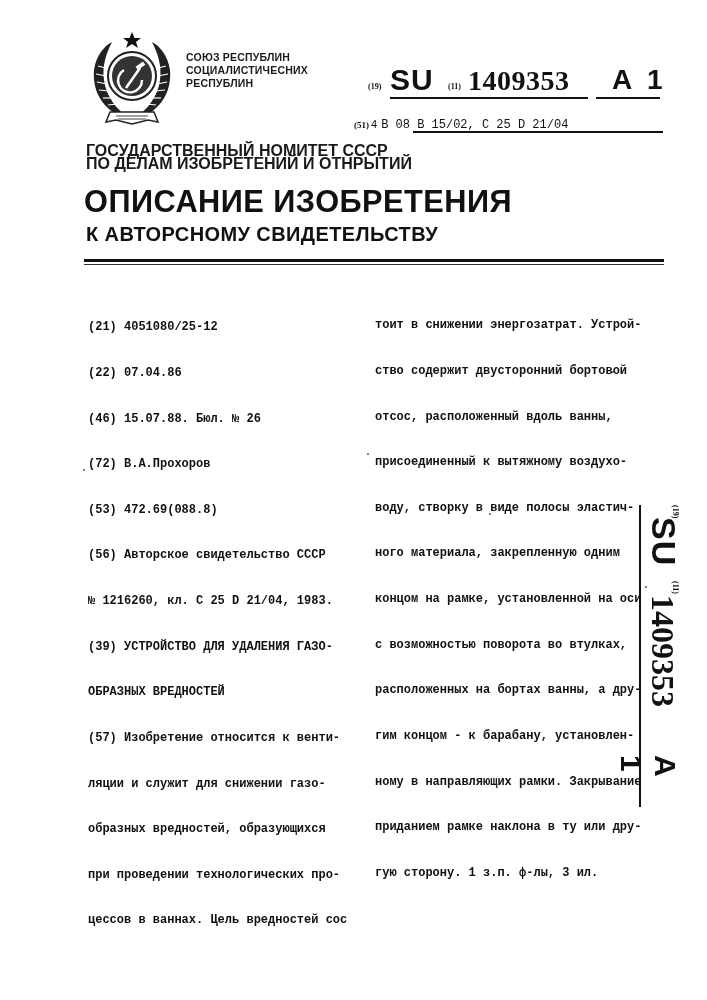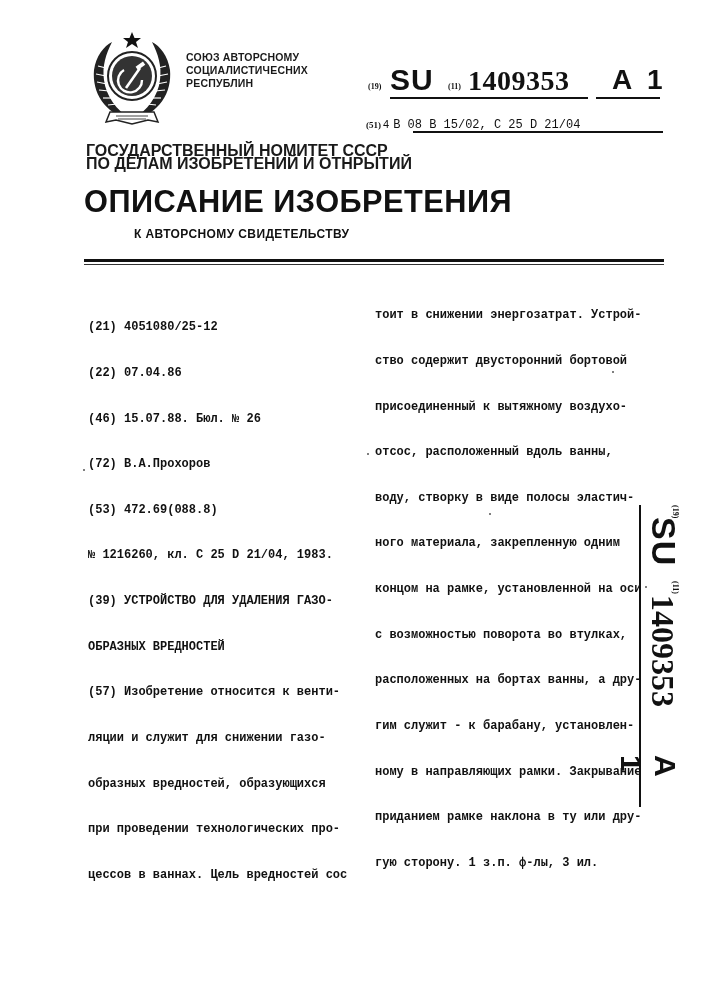--- a/index.html
+++ b/index.html
@@ -14,38 +14,38 @@
 
   
   .pubno { left: 368px; top: 64px; width: 300px; height: 34px; font-family: "Liberation Sans", sans-serif; }
   .pubno .code { position: absolute; font-size: 8px; font-weight: bold; top: 18px; font-family: "Liberation Serif", serif; }
   .pubno .su { position: absolute; left: 22px; top: 0px; font-size: 30px; font-weight: bold; letter-spacing: 1px; line-height: 32px; }
   .pubno .num { position: absolute; left: 100px; top: 2px; font-family: "Liberation Serif", serif; font-size: 28px; font-weight: bold; line-height: 30px; letter-spacing: 0.5px; }
   .pubno .kind { position: absolute; left: 244px; top: 0px; font-size: 28px; font-weight: bold; line-height: 32px; letter-spacing: 4px; }
   .line-pub-a { left: 390px; top: 97px; width: 198px; height: 2px; background: #111; }
   .line-pub-b { left: 596px; top: 97px; width: 64px; height: 2px; background: #111; }
 
-  .ipc { left: 366px; top: 117px; font-family: "Liberation Mono", monospace; font-size: 12px; line-height: 14px; white-space: nowrap; text-align: center; }
+  .ipc { left: 354px; top: 117px; font-family: "Liberation Mono", monospace; font-size: 12px; line-height: 14px; white-space: nowrap; text-align: center; }
   .ipc .code { font-family: "Liberation Serif", serif; font-size: 9px; font-weight: bold; }
   .ipc .lead { font-family: "Liberation Sans", sans-serif; font-size: 11px; margin: 0 4px 0 2px; }
   .line-ipc { left: 413px; top: 131px; width: 250px; height: 1.5px; background: #111; }
 
   .committee { left: 86px; top: 144px; font-family: "Liberation Sans", sans-serif; font-size: 16px; font-weight: bold; line-height: 13px; color: #1a1a1a; }
   .committee div { white-space: nowrap; }
 
   .title { left: 84px; top: 183px; font-family: "Liberation Sans", sans-serif; font-size: 32px; font-weight: bold; letter-spacing: 0.5px; line-height: 36px; white-space: nowrap; transform: scaleX(0.96); transform-origin: left; }
-  .subtitle { left: 86px; top: 225px; font-family: "Liberation Sans", sans-serif; font-size: 12px; font-weight: bold; letter-spacing: 0.4px; line-height: 18px; white-space: nowrap; margin-left: 48px; }
+  .subtitle { left: 86px; top: 225px; font-family: "Liberation Sans", sans-serif; font-size: 20px; font-weight: bold; letter-spacing: 0.4px; line-height: 18px; white-space: nowrap; }
 
   .rule-1 { left: 84px; top: 259px; width: 580px; height: 3px; background: #111; }
   .rule-2 { left: 84px; top: 264px; width: 580px; height: 1.2px; background: #333; }
 
   
   .col { font-family: Liberation Mono, monospace; font-size: 12px; line-height: 15.2px; color: #111; white-space: pre; font-weight: bold; }
   .col-left { left: 88px; top: 290px; }
-  .col-right { left: 375px; top: 278px; }
+  .col-right { left: 375px; top: 288px; }
 
   
   .side { left: 636px; top: 505px; width: 50px; height: 310px; }
   .side-inner { position: absolute; left: 0; top: 0; width: 310px; height: 50px; transform-origin: 0 0; transform: translate(50px, 0) rotate(90deg); font-family: "Liberation Sans", sans-serif; }
   .side .code { position: absolute; font-family: "Liberation Serif", serif; font-size: 8px; font-weight: bold; top: 6px; }
   .side .su { position: absolute; left: 12px; top: 4px; font-size: 34px; font-weight: bold; line-height: 36px; letter-spacing: 1px; }
   .side .num { position: absolute; left: 90px; top: 6px; font-family: "Liberation Serif", serif; font-size: 32px; font-weight: bold; line-height: 34px; }
   .side .kind { position: absolute; left: 250px; top: 4px; font-size: 30px; font-weight: bold; line-height: 34px; letter-spacing: 5px; }
   .side-line { position: absolute; left: 3px; top: 0; width: 2px; height: 302px; background: #111; }
 
@@ -83,21 +83,21 @@
 
     <polygon points="46,2 48.5,8 55,8 50,12 52,18 46,14 40,18 42,12 37,8 43.5,8" fill="#111"></polygon>
 
     <path d="M24 82 L68 82 L72 92 L62 90 L46 94 L30 90 L20 92 Z" fill="#fff" stroke="#222" stroke-width="1.5"></path>
     <line x1="30" y1="86" x2="62" y2="86" stroke="#444" stroke-width="1"></line>
     <line x1="32" y1="89" x2="60" y2="89" stroke="#444" stroke-width="1"></line>
   </svg>
 </div>
 
 <div class="abs union">
-  <div>СОЮЗ АВТОРСНОМУ</div>
+  <div>СОЮЗ РЕСПУБЛИН</div>
   <div>СОЦИАЛИСТИЧЕСНИХ</div>
   <div>РЕСПУБЛИН</div>
 </div>
 
 <div class="abs pubno">
   <span class="code" style="left:0px;">(19)</span>
   <span class="su">SU</span>
   <span class="code" style="left:80px;">(11)</span>
   <span class="num">1409353</span>
   <span class="kind">A 1</span>
@@ -120,41 +120,42 @@
 
 <div class="abs rule-1"></div>
 <div class="abs rule-2"></div>
 
 <div class="abs col col-left">
   <div>(21) 4051080/25-12</div>
   <div>(22) 07.04.86</div>
   <div>(46) 15.07.88. Бюл. № 26</div>
   <div>(72) В.А.Прохоров</div>
   <div>(53) 472.69(088.8)</div>
+  <div>(56) Авторское свидетельство СССР</div>
   <div>№ 1216260, кл. С 25 D 21/04, 1983.</div>
   <div>(39) УСТРОЙСТВО ДЛЯ УДАЛЕНИЯ ГАЗО-</div>
   <div>ОБРАЗНЫХ ВРЕДНОСТЕЙ</div>
   <div>(57) Изобретение относится к венти-</div>
   <div>ляции и служит для снижении газо-</div>
   <div>образных вредностей, образующихся</div>
   <div>при проведении технологических про-</div>
   <div>цессов в ваннах. Цель вредностей сос</div>
 </div>
 
 <div class="abs col col-right">
   <div>тоит в снижении энергозатрат. Устрой-</div>
   <div>ство содержит двусторонний бортовой</div>
+  <div>отсос, расположенный вдоль ванны,</div>
   <div>присоединенный к вытяжному воздухо-</div>
-  <div>отсос, расположенный вдоль ванны,</div>
   <div>воду, створку в виде полосы эластич-</div>
   <div>ного материала, закрепленную одним</div>
   <div>концом на рамке, установленной на оси</div>
   <div>с возможностью поворота во втулках,</div>
   <div>расположенных на бортах ванны, а дру-</div>
-  <div>гим служит - к барабану, установлен-</div>
+  <div>гим концом - к барабану, установлен-</div>
   <div>ному в направляющих рамки. Закрывание</div>
   <div>приданием рамке наклона в ту или дру-</div>
   <div>гую сторону. 1 з.п. ф-лы, 3 ил.</div>
 </div>
 
 <div class="abs side">
   <div class="side-line"></div>
   <div class="side-inner">
     <span class="code" style="left:0px;">(19)</span>
     <span class="su">SU</span>

